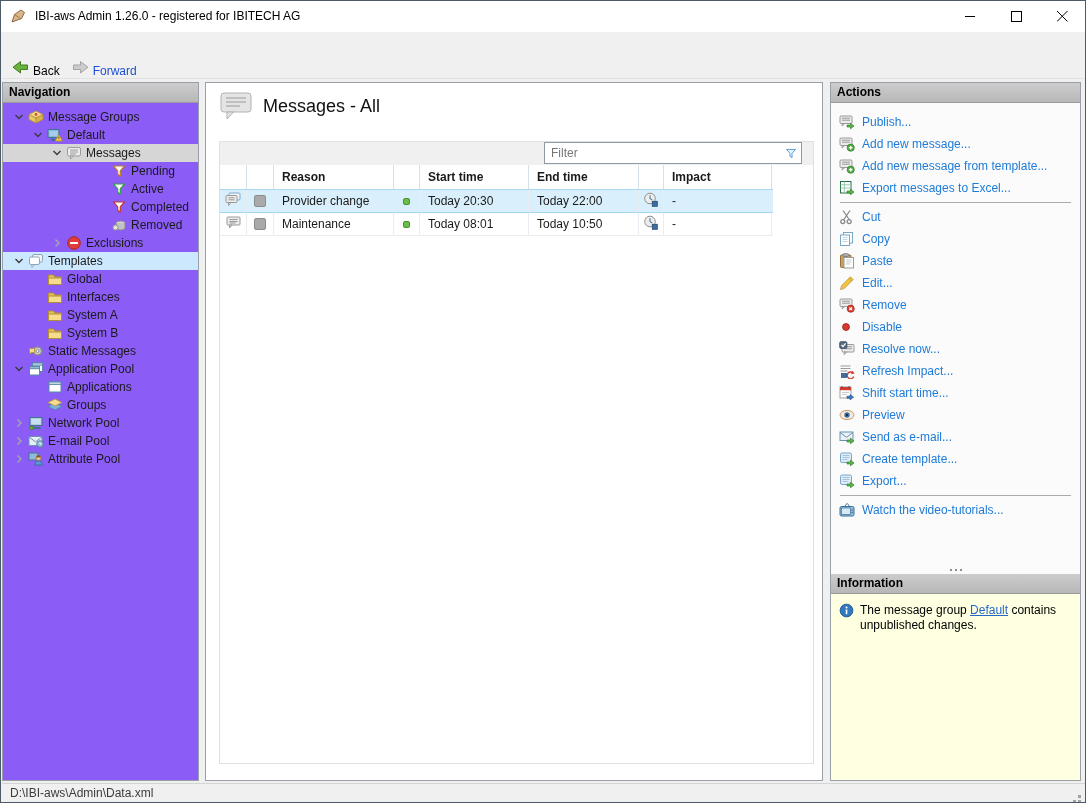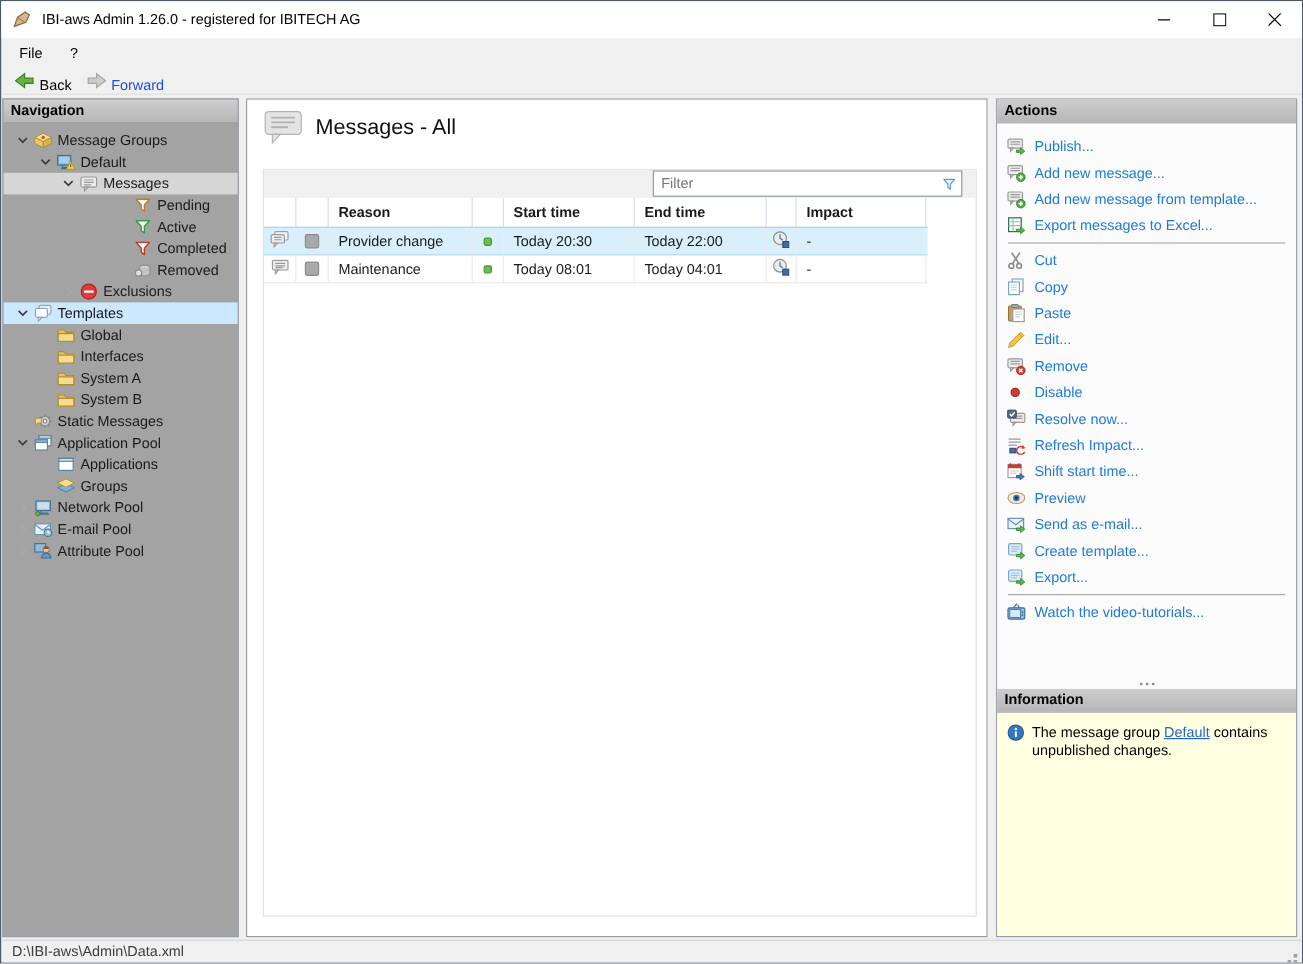--- a/index.html
+++ b/index.html
@@ -23,21 +23,21 @@
              display:flex; align-items:center; padding-left:4px; border-bottom:1px solid #e2e2e2; }
   .tool-btn { display:flex; align-items:flex-end; gap:4px; padding:0 6px; height:22px; }
   .tool-btn .lbl { color:#000; }
   .tool-btn.disabled .lbl { color:#1d4ed8; }
 
   
   .panel-header { height:20px; line-height:19px; padding-left:6px; font-weight:bold; color:#000;
                   background:linear-gradient(#cdcdcd,#b7b7b7); border-bottom:1px solid #9b9b9b; }
 
   
-  .nav-panel { position:absolute; left:1px; top:81px; width:197px; height:699px; background:#a3a3a3;
+  .nav-panel { position:absolute; left:1px; top:81px; width:197px; height:699px; background:#8b5cf6;
                border:1px solid #99a0a8; }
   .tree { padding-top:5px; }
   .trow { height:18px; display:flex; align-items:center; white-space:nowrap; }
   .trow .exp { width:18px; height:16px; display:inline-flex; align-items:center; justify-content:center; flex:none; }
   .trow .ticn { width:16px; height:16px; margin-right:4px; flex:none; display:inline-flex; align-items:center; justify-content:center; }
   .lvl0 { padding-left:7px; } .lvl1 { padding-left:26px; } .lvl2 { padding-left:45px;text-align:center; } .lvl3 { padding-left:90px; }
   .trow.sel  { background:#d6d6d6; }
   .trow.hot  { background:#cce8ff; }
 
   
@@ -111,24 +111,20 @@
           </svg>
         </div>
       <div class="win-btn">
           <svg width="11" height="11">
             <path d="M0 0l10.5 10.5M10.5 0L0 10.5" stroke="#000" stroke-width="1"></path>
           </svg>
         </div>
     </div>
   </div>
 
-  <div class="menubar">
-    <span class="menu-item">File</span>
-    <span class="menu-item">?</span>
-  </div>
 
   <div class="toolbar">
     <div class="tool-btn">
       <span><svg width="17" height="15" viewBox="0 0 17 15">
             <path d="M8.5 1.5v3.5h7v4.5h-7V13L1 7.2z" fill="#6ab23e" stroke="#3f7d22" stroke-width="1"></path>
           </svg></span>
       <span class="lbl">Back</span>
     </div>
     <div class="tool-btn disabled">
       <span><svg width="17" height="15" viewBox="0 0 17 15">
@@ -487,21 +483,21 @@
                 </svg></span>
             </div>
           <div class="grid-cell c1 ctr">
               <span class="sq-gray"></span>
             </div>
           <div class="grid-cell c2 txt">Maintenance</div>
           <div class="grid-cell c3 ctr">
               <span class="dot-green"></span>
             </div>
           <div class="grid-cell c4 txt">Today 08:01</div>
-          <div class="grid-cell c5 txt">Today 04:01</div>
+          <div class="grid-cell c5 txt">Today 10:50</div>
           <div class="grid-cell c6 ctr">
               <span><svg width="16" height="16" viewBox="0 0 16 16">
                   <circle cx="7" cy="6.5" r="5.3" fill="#ededed" stroke="#8f8f8f"></circle>
                   <path d="M7 3.2v3.3l2.2 1.6" stroke="#4a7fa6" fill="none" stroke-width="1.1"></path>
                   <rect x="9.3" y="9.3" width="5" height="5" fill="#3a6ea5" stroke="#24496e" stroke-width="0.8"></rect>
                 </svg></span>
             </div>
           <div class="grid-cell c7 txt">-</div>
         </div>
       </div>

